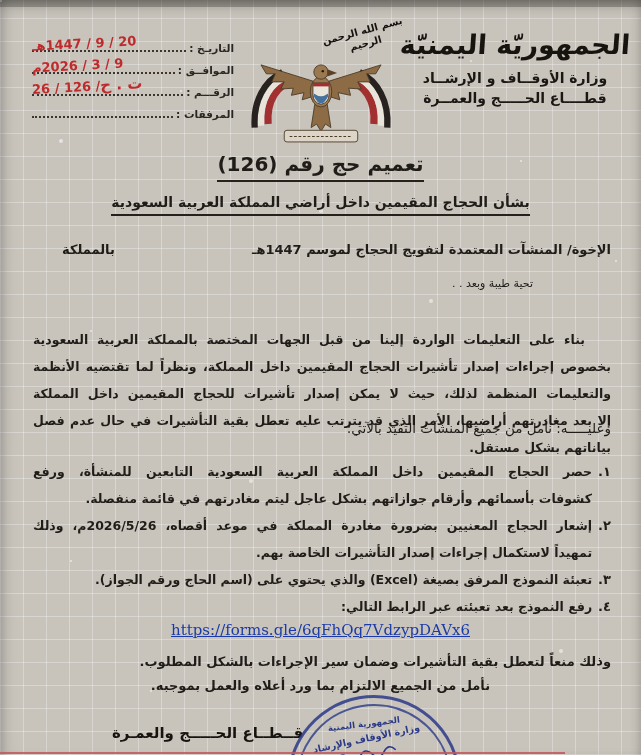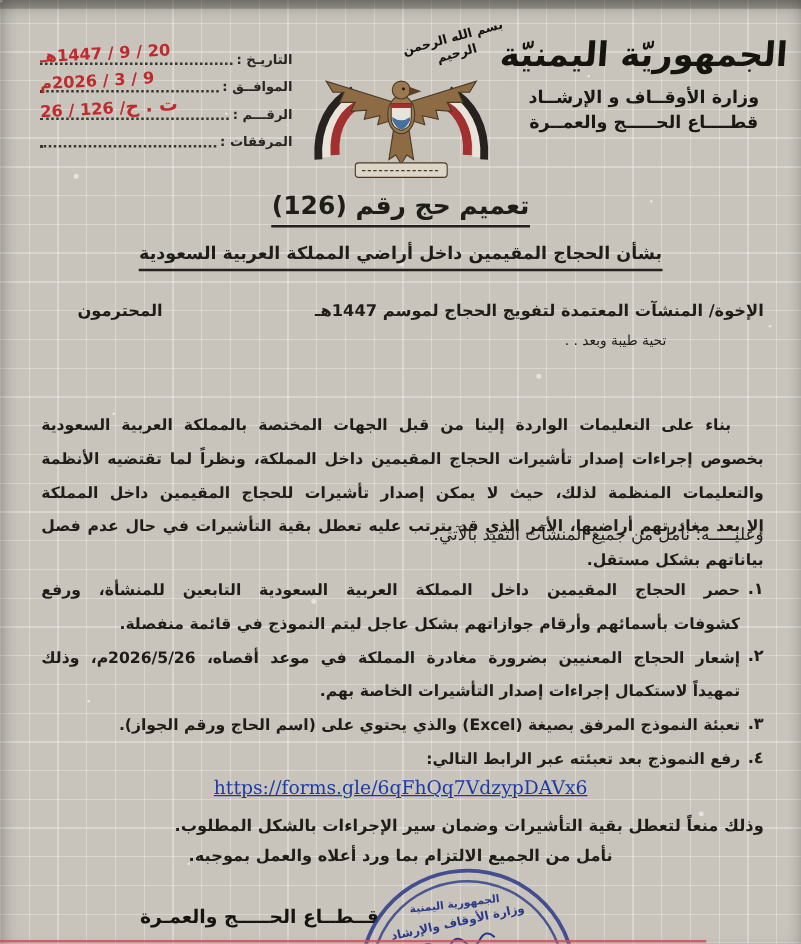--- a/index.html
+++ b/index.html
@@ -45,21 +45,21 @@
   .ministry{font-size:14px;font-weight:bold;margin-top:2px;color:#1b1814;}
   .sector-top{font-size:14px;font-weight:bold;margin-top:4px;color:#1b1814;}
   
   .subject1{position:absolute;top:152px;width:100%;text-align:center;}
   .subject1 span{display:inline-block;font-size:20px;font-weight:bold;border-bottom:2px solid #26211c;padding-bottom:4px;}
   .subject2{position:absolute;top:192px;width:100%;text-align:center;}
   .subject2 span{display:inline-block;font-size:14px;font-weight:bold;border-bottom:2px solid #26211c;padding-bottom:4px;}
   
   .addressee{position:absolute;top:242px;left:0;right:0;padding:0 30px 0 62px;
     display:flex;justify-content:space-between;direction:rtl;font-weight:bold;font-size:13px;}
-  .greeting{position:absolute;top:266px;right:108px;font-size:11px;color:#1f1c18;}
+  .greeting{position:absolute;top:277px;right:108px;font-size:11px;color:#1f1c18;}
   
   .intro{position:absolute;top:298px;right:30px;left:33px;direction:rtl;margin-top:28px;}
   .line{font-size:12.5px;font-weight:bold;line-height:27px;white-space:nowrap;overflow:hidden;
     text-align:justify;text-align-last:justify;}
   .line.last{text-align-last:right;}
   .intro .line:first-child{text-indent:26px;}
   .directive{position:absolute;top:420px;right:30px;font-size:13.5px;font-weight:normal;white-space:nowrap;}
   .list{position:absolute;top:458px;right:30px;left:33px;direction:rtl;}
   .item{display:flex;gap:6px;}
   .item .num{font-size:13px;font-weight:bold;line-height:27px;white-space:nowrap;}
@@ -142,40 +142,40 @@
 
   <div class="subject1">
     <span>تعميم حج رقم (126)</span>
   </div>
   <div class="subject2">
     <span>بشأن الحجاج المقيمين داخل أراضي المملكة العربية السعودية</span>
   </div>
 
   <div class="addressee">
     <span>الإخوة/ المنشآت المعتمدة لتفويج الحجاج لموسم 1447هـ</span>
-    <span>المحترمون</span>
+    <span>بالمملكة</span>
   </div>
   <div class="greeting">تحية طيبة وبعد . .</div>
 
   <div class="intro">
     <div class="line">بناء على التعليمات الواردة إلينا من قبل الجهات المختصة بالمملكة العربية السعودية</div>
     <div class="line">بخصوص إجراءات إصدار تأشيرات الحجاج المقيمين داخل المملكة، ونظراً لما تقتضيه الأنظمة</div>
     <div class="line">والتعليمات المنظمة لذلك، حيث لا يمكن إصدار تأشيرات للحجاج المقيمين داخل المملكة</div>
     <div class="line">إلا بعد مغادرتهم أراضيها، الأمر الذي قد يترتب عليه تعطل بقية التأشيرات في حال عدم فصل</div>
     <div class="line last">بياناتهم بشكل مستقل.</div>
   </div>
 
   <div class="directive">وعليـــــه: نأمل من جميع المنشآت التقيد بالآتي:</div>
 
   <div class="list">
     <div class="item">
       <span class="num">١.</span>
       <span class="text">
         <span class="line" style="display:block;">حصر الحجاج المقيمين داخل المملكة العربية السعودية التابعين للمنشأة، ورفع</span>
-        <span class="line last" style="display:block;">كشوفات بأسمائهم وأرقام جوازاتهم بشكل عاجل ليتم النموذج في قائمة منفصلة.</span>
+        <span class="line last" style="display:block;">كشوفات بأسمائهم وأرقام جوازاتهم بشكل عاجل ليتم مغادرتهم في قائمة منفصلة.</span>
       </span>
     </div>
     <div class="item">
       <span class="num">٢.</span>
       <span class="text">
         <span class="line" style="display:block;">إشعار الحجاج المعنيين بضرورة مغادرة المملكة في موعد أقصاه، 2026/5/26م، وذلك</span>
         <span class="line last" style="display:block;">تمهيداً لاستكمال إجراءات إصدار التأشيرات الخاصة بهم.</span>
       </span>
     </div>
     <div class="item">

